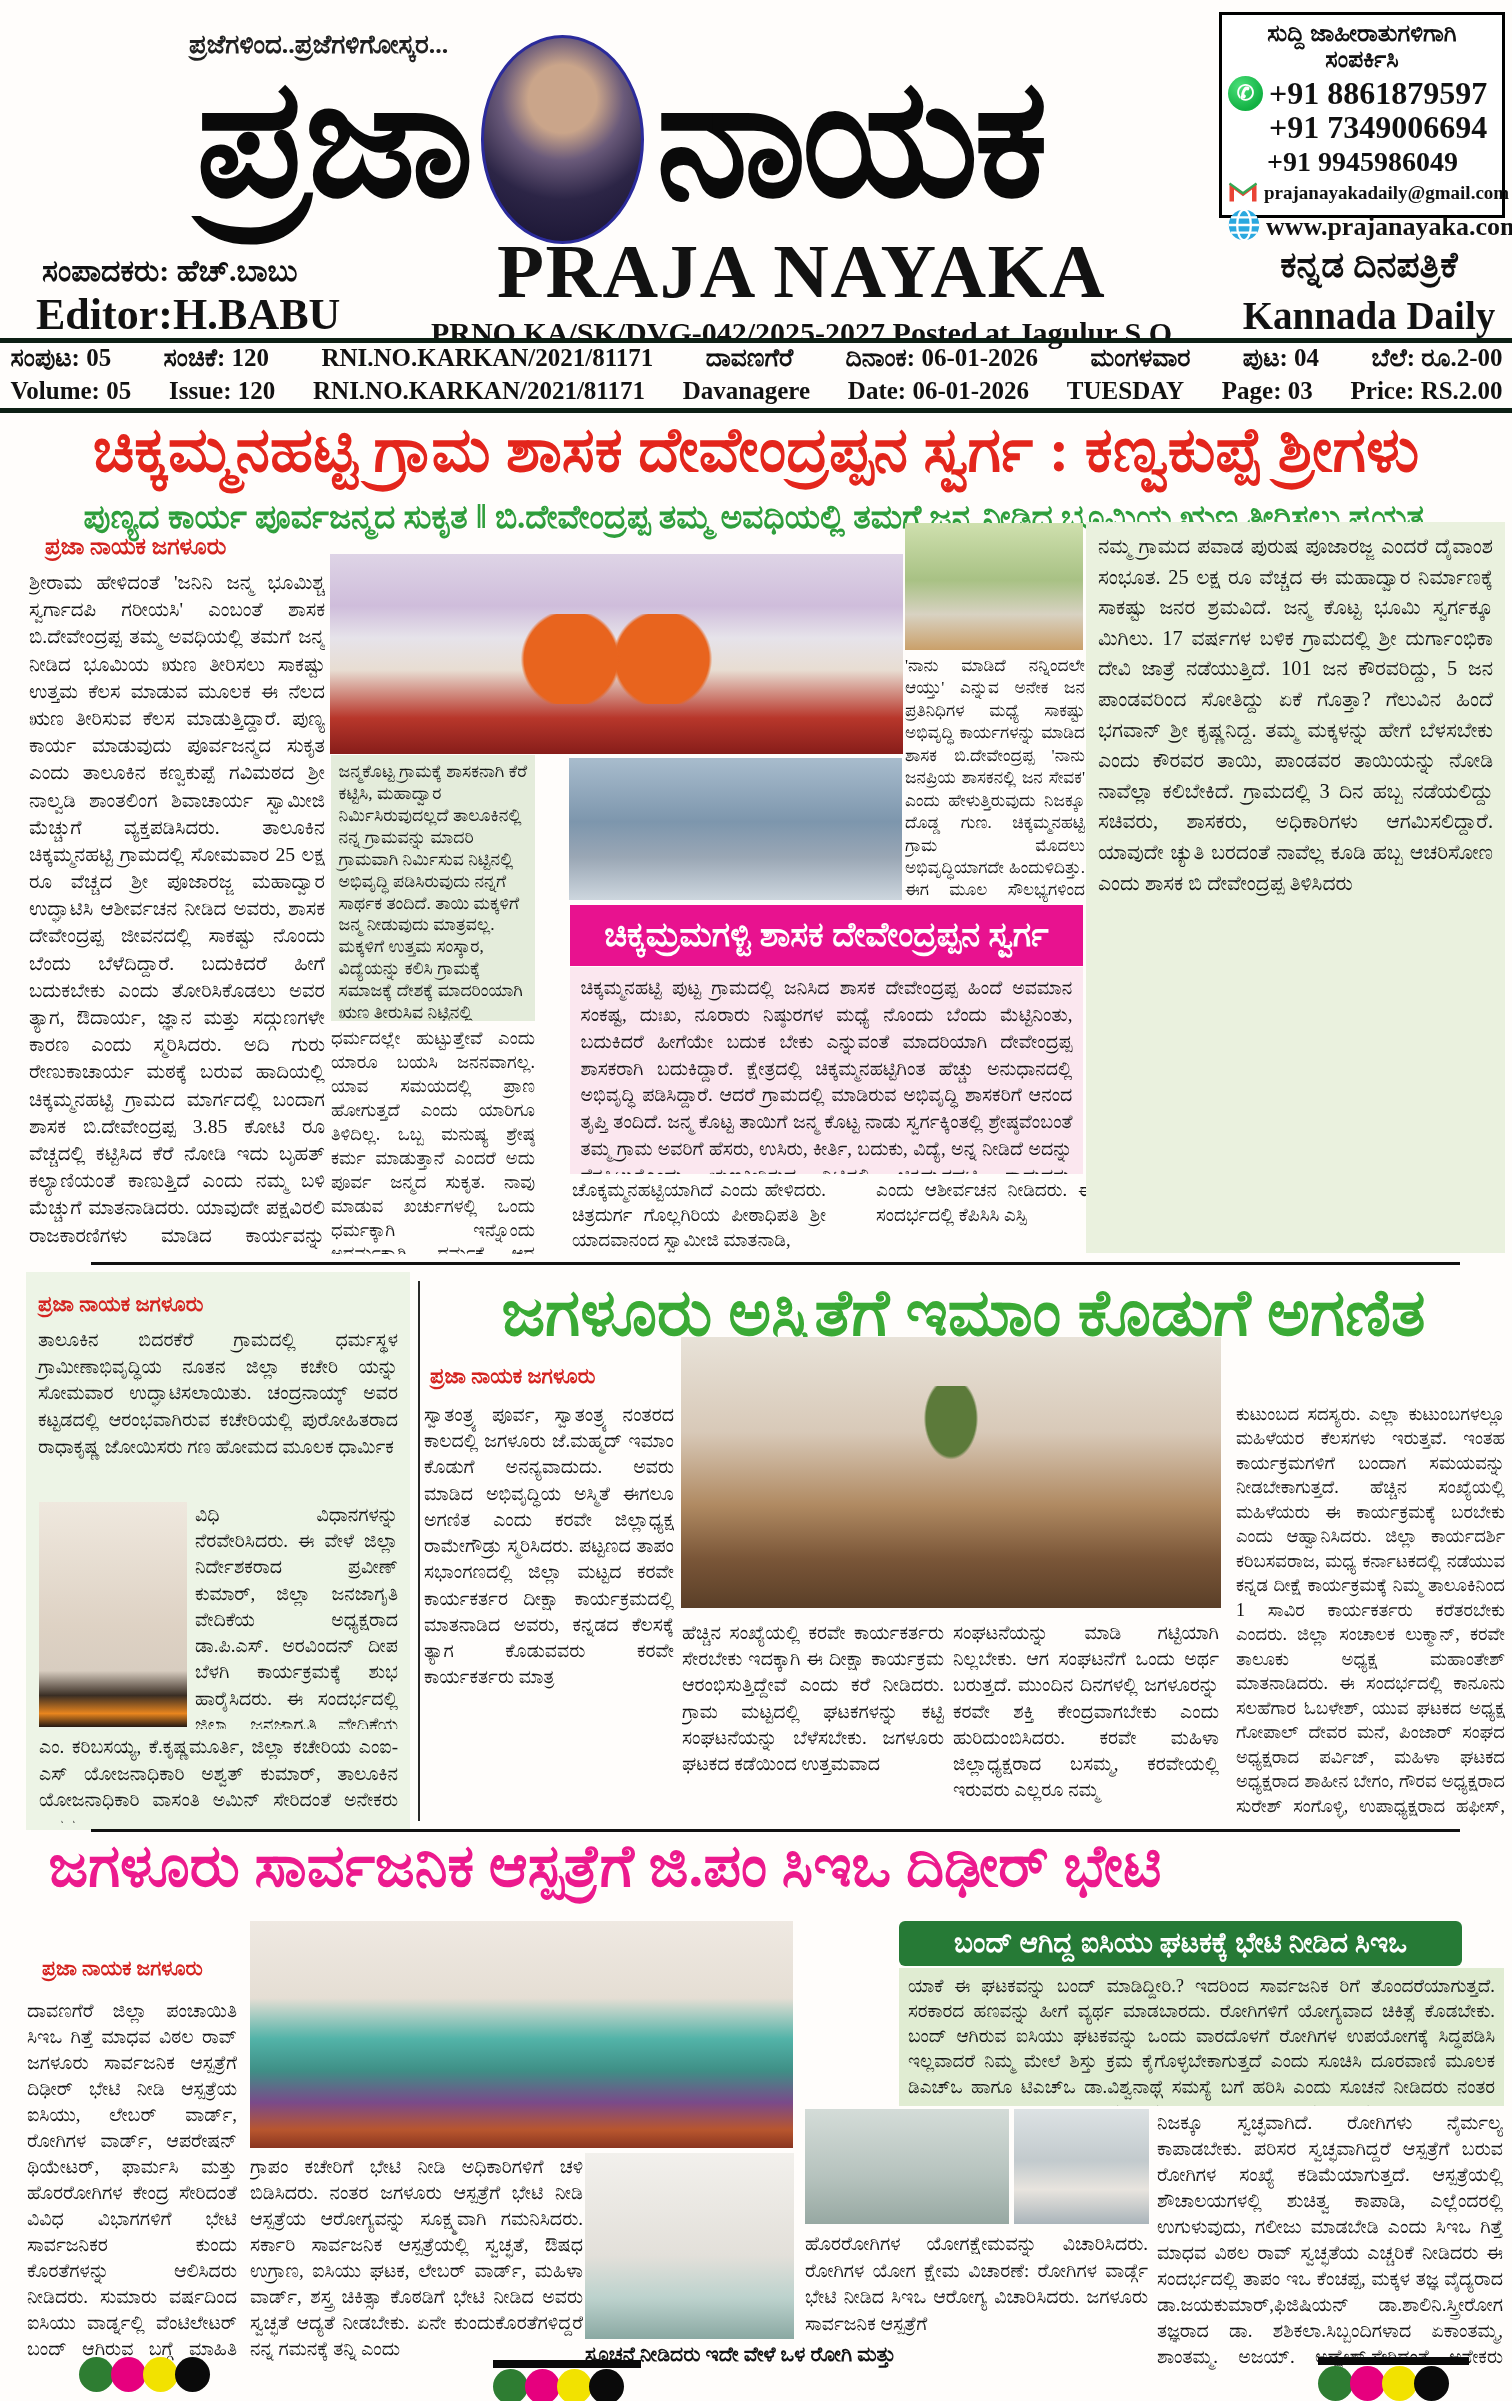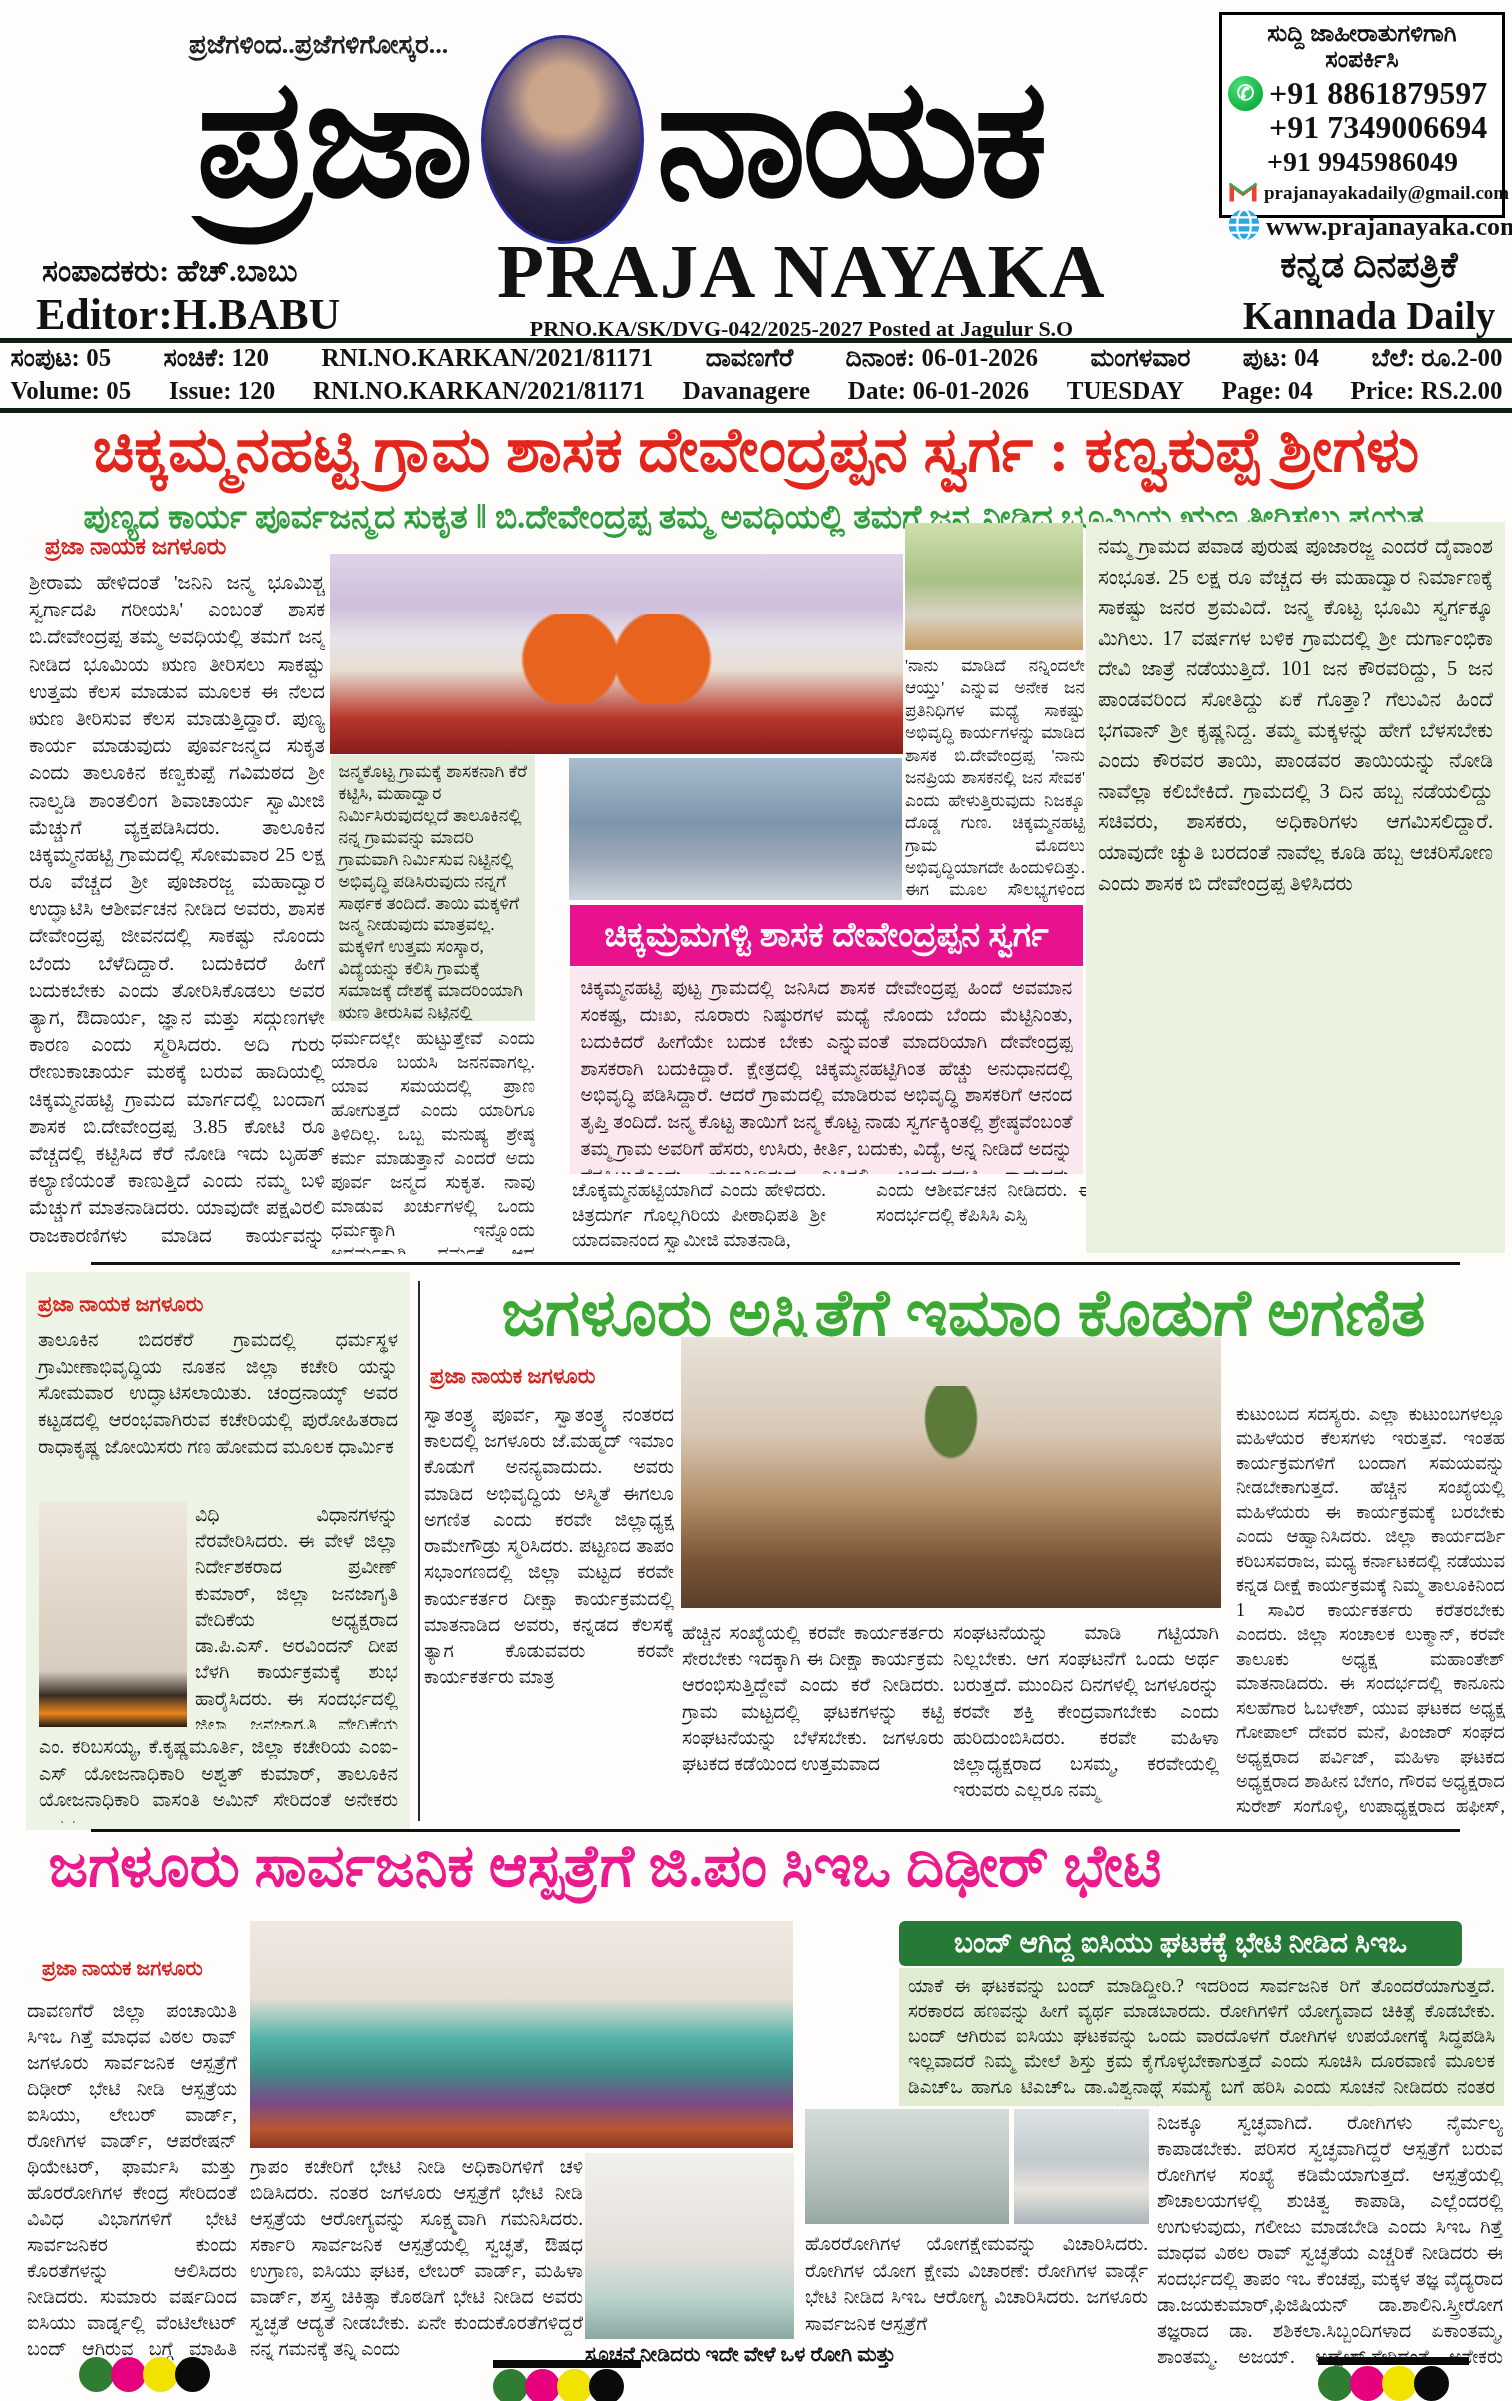--- a/index.html
+++ b/index.html
@@ -12,21 +12,21 @@
 
   
   .tagline{left:189px;top:30px;width:529px;font-size:26px;font-weight:bold;color:#222;}
   .mast{left:30px;top:30px;width:1180px;height:219px;display:flex;align-items:center;justify-content:center;gap:12px;}
   .mast .big{font-size:165px;font-weight:900;line-height:1;letter-spacing:-4.5px;color:#0a0a0a;}
   .mast-oval{width:157px;height:203px;border-radius:50%;border:3.8px solid #2b2b9b;flex:0 0 auto;
      background:radial-gradient(circle at 50% 30%,#caa58a 0 21%,#6a5a7a 38%,#2c2546 62%,#171230 100%);}
   .ed-kn{left:42px;top:254px;font-size:30px;font-weight:bold;}
   .ed-en{left:36px;top:289px;font-size:44px;font-weight:bold;}
   .ten{left:408px;top:227px;width:787px;font-size:77px;font-weight:900;letter-spacing:1.5px;}
-  .prno{left:378px;top:316px;width:847px;font-size:22px;font-weight:bold;text-align:center;}
+  .prno{left:378px;top:316px;width:847px;font-size:30px;font-weight:bold;text-align:center;}
   .dkn{left:1233px;top:244px;width:272px;font-size:36px;font-weight:bold;}
   .den{left:1233px;top:293px;width:272px;font-size:39px;font-weight:bold;}
   .cbox{left:1219px;top:12px;width:286px;height:206px;border:3px solid #000;background:#fff;
         padding:4.5px 6px;box-sizing:border-box;font-weight:bold;}
   .cbox .h{font-size:23.4px;text-align:center;line-height:1.15;}
   .crow{display:flex;align-items:center;gap:6px;margin-top:1.5px;}
   .ph1{font-size:32px;} .ph3{font-size:28px;margin-left:39px;}
   .em{font-size:19px;} .web{font-size:26px;}
   .wicon{width:35px;height:35px;border-radius:50%;background:radial-gradient(circle at 35% 30%,#4be07a,#12b143 70%);
          display:flex;align-items:center;justify-content:center;color:#fff;font-size:21px;flex:0 0 auto;}
@@ -180,21 +180,21 @@
     <span>ಪುಟ: 04</span>
     <span>ಬೆಲೆ: ರೂ.2-00</span>
   </div>
   <div class="ab irow2">
     <span>Volume: 05</span>
     <span>Issue: 120</span>
     <span>RNI.NO.KARKAN/2021/81171</span>
     <span>Davanagere</span>
     <span>Date: 06-01-2026</span>
     <span>TUESDAY</span>
-    <span>Page: 04</span>
+    <span>Page: 03</span>
     <span>Price: RS.2.00</span>
   </div>
   <div class="ab r2"></div>
 
   <div class="ab a1h c">ಚಿಕ್ಕಮ್ಮನಹಟ್ಟಿ ಗ್ರಾಮ ಶಾಸಕ ದೇವೇಂದ್ರಪ್ಪನ ಸ್ವರ್ಗ : ಕಣ್ವಕುಪ್ಪೆ ಶ್ರೀಗಳು</div>
   <div class="ab a1s c">ಪುಣ್ಯದ ಕಾರ್ಯ ಪೂರ್ವಜನ್ಮದ ಸುಕೃತ ‖ ಬಿ.ದೇವೇಂದ್ರಪ್ಪ ತಮ್ಮ ಅವಧಿಯಲ್ಲಿ ತಮಗೆ ಜನ್ಮ ನೀಡಿದ ಭೂಮಿಯ ಋಣ ತೀರಿಸಲು ಪ್ರಯತ್ನ</div>
   <div class="ab a1by">ಪ್ರಜಾ ನಾಯಕ ಜಗಳೂರು</div>
   <div class="ab a1c1 j ovh">ಶ್ರೀರಾಮ ಹೇಳಿದಂತೆ 'ಜನಿನಿ ಜನ್ಮ ಭೂಮಿಶ್ಚ ಸ್ವರ್ಗಾದಪಿ ಗರೀಯಸಿ' ಎಂಬಂತೆ ಶಾಸಕ ಬಿ.ದೇವೇಂದ್ರಪ್ಪ ತಮ್ಮ ಅವಧಿಯಲ್ಲಿ ತಮಗೆ ಜನ್ಮ ನೀಡಿದ ಭೂಮಿಯ ಋಣ ತೀರಿಸಲು ಸಾಕಷ್ಟು ಉತ್ತಮ ಕೆಲಸ ಮಾಡುವ ಮೂಲಕ ಈ ನೆಲದ ಋಣ ತೀರಿಸುವ ಕೆಲಸ ಮಾಡುತ್ತಿದ್ದಾರೆ. ಪುಣ್ಯ ಕಾರ್ಯ ಮಾಡುವುದು ಪೂರ್ವಜನ್ಮದ ಸುಕೃತ ಎಂದು ತಾಲೂಕಿನ ಕಣ್ವಕುಪ್ಪೆ ಗವಿಮಠದ ಶ್ರೀ ನಾಲ್ವಡಿ ಶಾಂತಲಿಂಗ ಶಿವಾಚಾರ್ಯ ಸ್ವಾಮೀಜಿ ಮೆಚ್ಚುಗೆ ವ್ಯಕ್ತಪಡಿಸಿದರು. ತಾಲೂಕಿನ ಚಿಕ್ಕಮ್ಮನಹಟ್ಟಿ ಗ್ರಾಮದಲ್ಲಿ ಸೋಮವಾರ 25 ಲಕ್ಷ ರೂ ವೆಚ್ಚದ ಶ್ರೀ ಪೂಜಾರಜ್ಜ ಮಹಾದ್ವಾರ ಉದ್ಘಾಟಿಸಿ ಆಶೀರ್ವಚನ ನೀಡಿದ ಅವರು, ಶಾಸಕ ದೇವೇಂದ್ರಪ್ಪ ಜೀವನದಲ್ಲಿ ಸಾಕಷ್ಟು ನೊಂದು ಬೆಂದು ಬೆಳೆದಿದ್ದಾರೆ. ಬದುಕಿದರೆ ಹೀಗೆ ಬದುಕಬೇಕು ಎಂದು ತೋರಿಸಿಕೊಡಲು ಅವರ ತ್ಯಾಗ, ಔದಾರ್ಯ, ಜ್ಞಾನ ಮತ್ತು ಸದ್ಗುಣಗಳೇ ಕಾರಣ ಎಂದು ಸ್ಮರಿಸಿದರು. ಅದಿ ಗುರು ರೇಣುಕಾಚಾರ್ಯ ಮಠಕ್ಕೆ ಬರುವ ಹಾದಿಯಲ್ಲಿ ಚಿಕ್ಕಮ್ಮನಹಟ್ಟಿ ಗ್ರಾಮದ ಮಾರ್ಗದಲ್ಲಿ ಬಂದಾಗ ಶಾಸಕ ಬಿ.ದೇವೇಂದ್ರಪ್ಪ 3.85 ಕೋಟಿ ರೂ ವೆಚ್ಚದಲ್ಲಿ ಕಟ್ಟಿಸಿದ ಕೆರೆ ನೋಡಿ ಇದು ಬೃಹತ್ ಕಲ್ಯಾಣಿಯಂತೆ ಕಾಣುತ್ತಿದೆ ಎಂದು ನಮ್ಮ ಬಳಿ ಮೆಚ್ಚುಗೆ ಮಾತನಾಡಿದರು. ಯಾವುದೇ ಪಕ್ಷವಿರಲಿ ರಾಜಕಾರಣಿಗಳು ಮಾಡಿದ ಕಾರ್ಯವನ್ನು ಪ್ರಶಂಸಿಸಬೇಕು ಎಂದರು. ಭಗವಂತ ಜೀವಾತ್ಮರನ್ನು ಸೃಷ್ಟಿ ಮಾಡಿದ್ದಾನೆ. ಜನನ, ಮರಣ ತಮ್ಮ ಕೈಲಿಟ್ಟುಕೊಂಡು ಜೀವನವನ್ನು ನಮಗೆ ನೀಡಿದ್ದಾನೆ. ಜನನ ಆಕಸ್ಮಿಕ, ಮರಣ ನಿಶ್ಚಿತ. ಇಂತಹ ಜಾತಿ,</div>
 
   <div class="ab phA">

